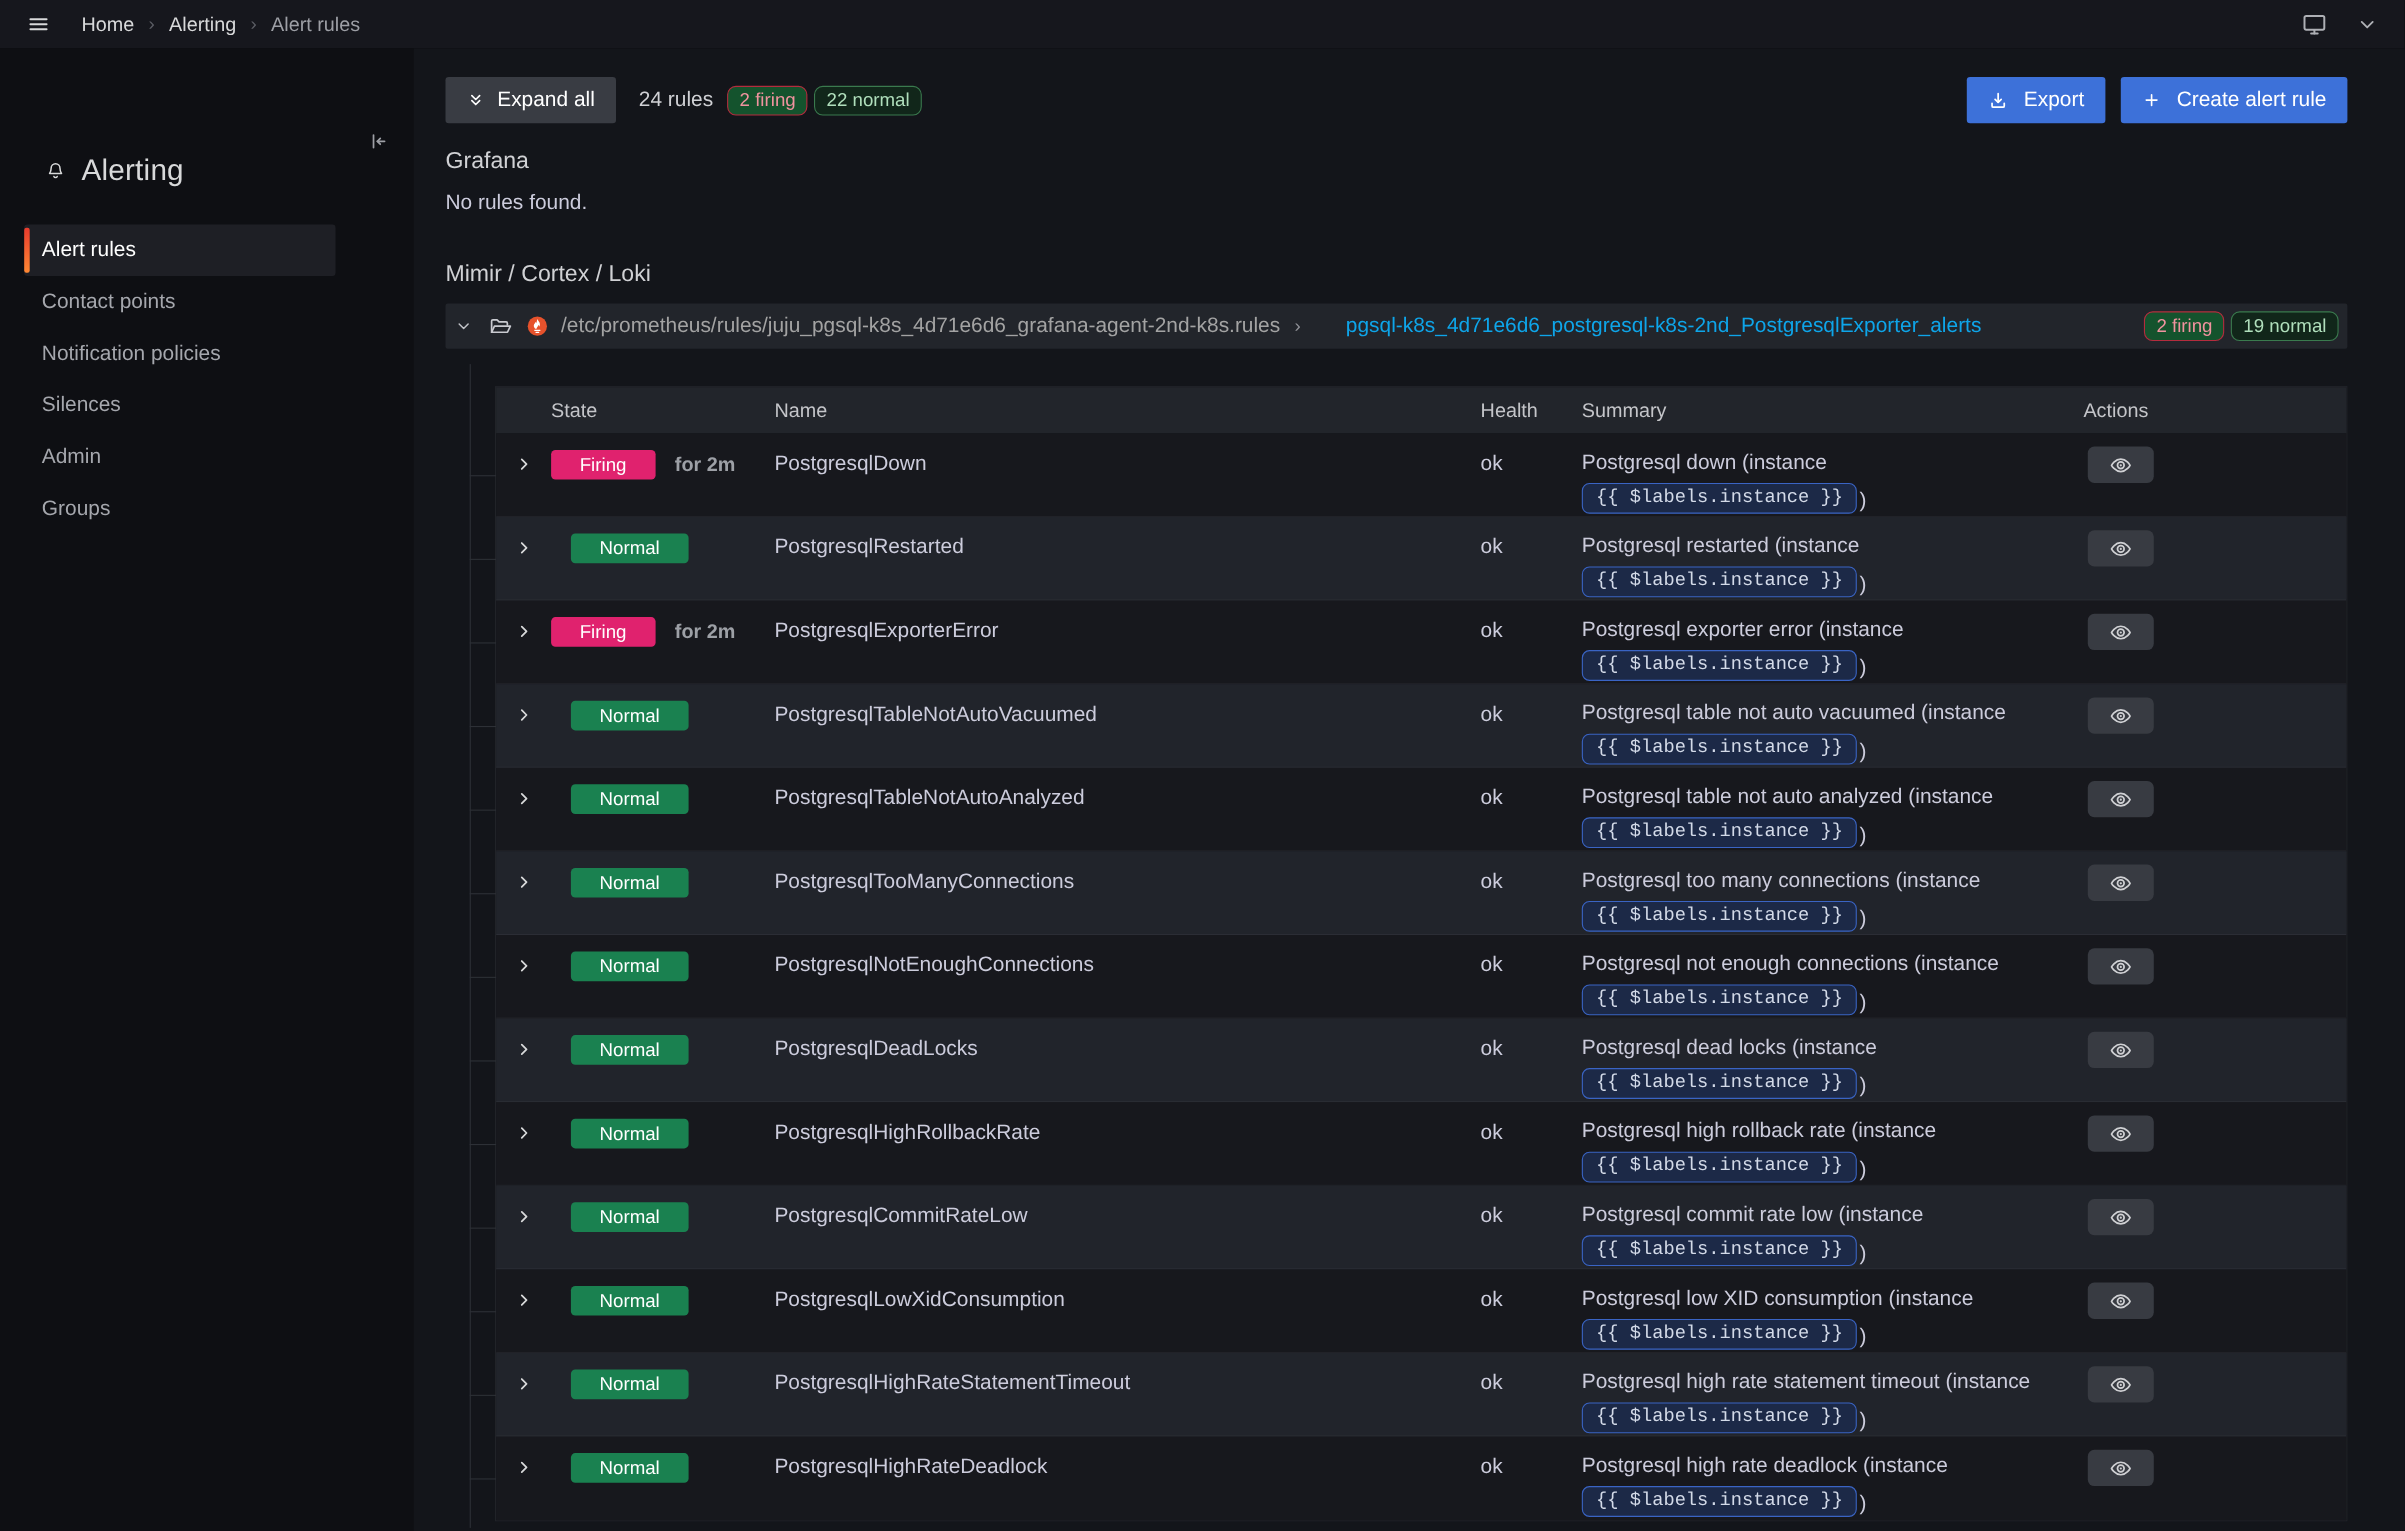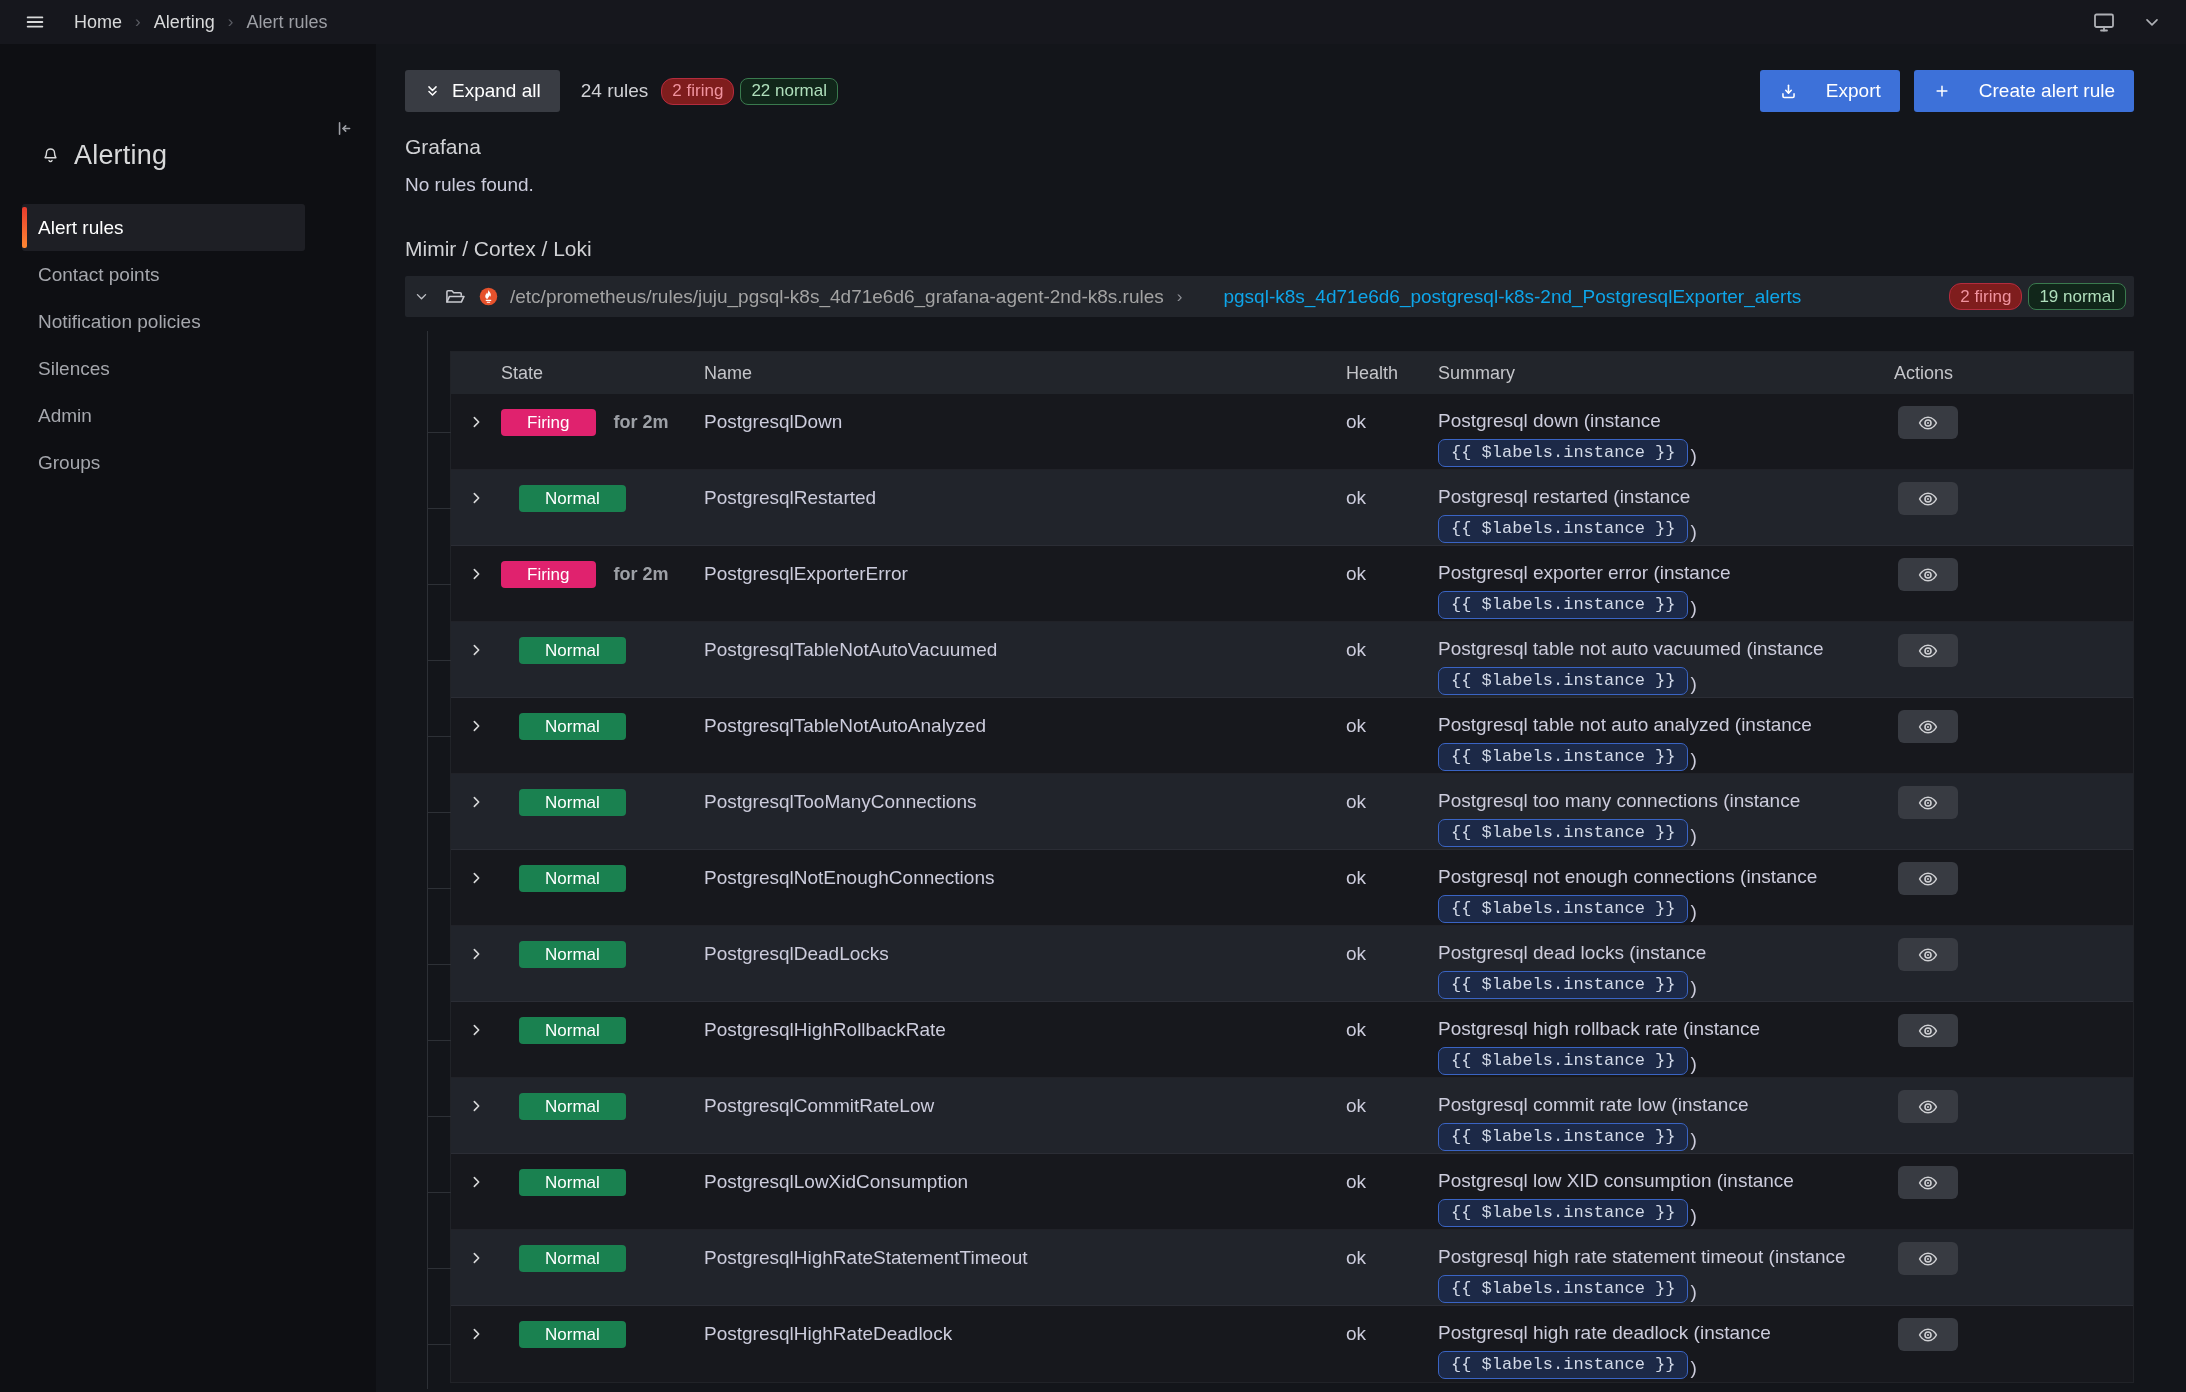--- a/index.html
+++ b/index.html
@@ -47,26 +47,26 @@
   }
 
   
   .content { flex:1; background:#13151a; padding:0 52px 0 29px; overflow:hidden; }
 
   .toolbar { margin-top:26px; height:42px; display:flex; align-items:center; }
   .btn { display:inline-flex; align-items:center; justify-content:center; border:none; cursor:pointer;
          border-radius:3px; height:42px; font-size:19px; font-weight:500; color:#fff;
          font-family:inherit; }
   .btn-secondary { background:#393c43; padding:0 19px; gap:11px; }
-  .btn-primary { background:var(--accent,#3d71d9); padding:0 19px; gap:28px; }
+  .btn-primary { background:var(--accent,#3d71d9); padding:0 19px; gap:14px; }
   .rules-count { margin-left:21px; font-size:19px; color:#d0d1d5; }
   .count-badges { display:flex; gap:6px; margin-left:13px; }
   .pill { height:27px; display:inline-flex; align-items:center; padding:0 10px; border-radius:8px;
           font-size:17px; border:1px solid; }
-  .pill.firing { color:#f0939f; border-color:#b42c3e; background:#7f1d1d;border-radius:12px; }
+  .pill.firing { color:#f0939f; border-color:#b42c3e; background:#14532d; }
   .pill.normal { color:#b0dfbc; border-color:#3a7a4e; background:#11261a; }
   .toolbar-spacer { flex:1; }
   .create-btn { margin-left:14px; }
 
   .section-title { margin-top:23px; font-size:21px; font-weight:400; color:#d0d1d4; }
   .empty-text { margin-top:15px; font-size:19px; color:#ccccdc; }
   .section-title.mimir { margin-top:41px; }
 
   
   .group-row {

